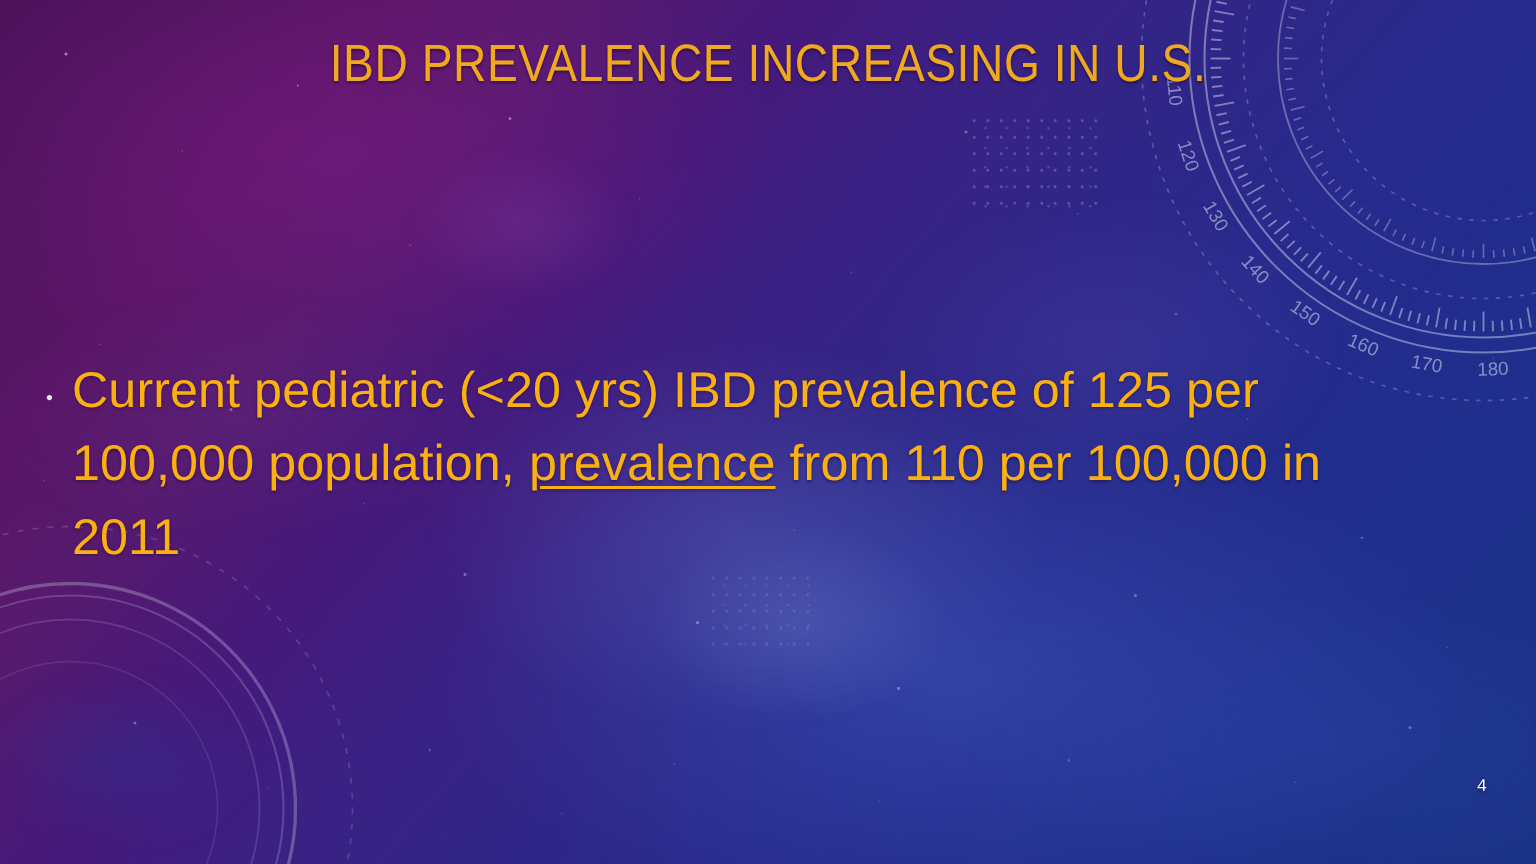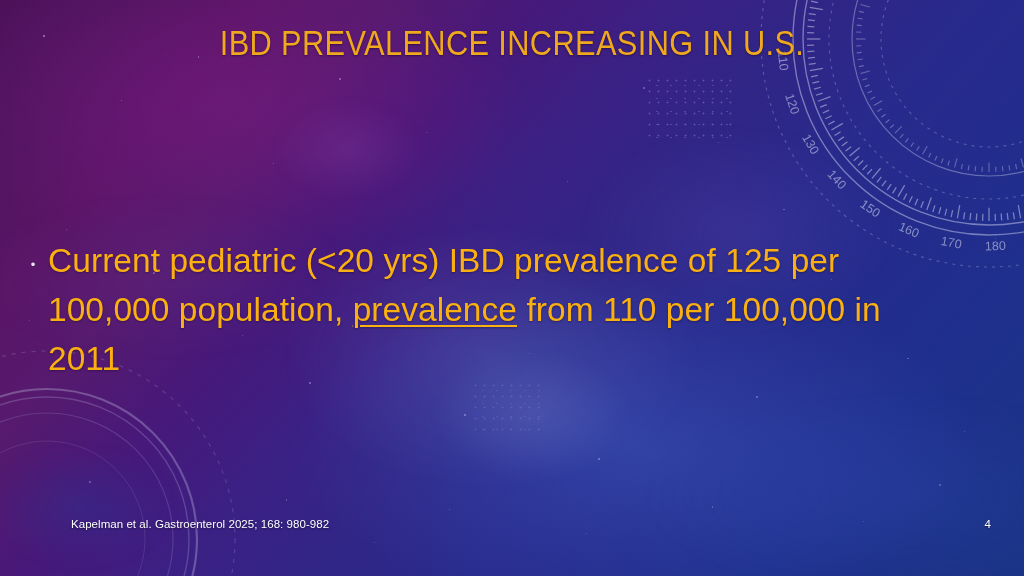--- a/index.html
+++ b/index.html
@@ -405,16 +405,15 @@
 
   <div id="body">
     <div class="bullet-row">
       <div class="bullet-dot">•</div>
       <div class="bullet-text">
         <span>Current pediatric (&lt;20 yrs) IBD prevalence of 125 per 100,000 population, </span><span class="u">prevalence</span><span> from 110 per 100,000 in 2011</span>
       </div>
     </div>
   </div>
 
-  <div id="citation">Kapelman et al. Gastroenterol 2025; 168: 980-982</div>
   <div id="page-number">4</div>
 
 </div>
 
 </body></html>

